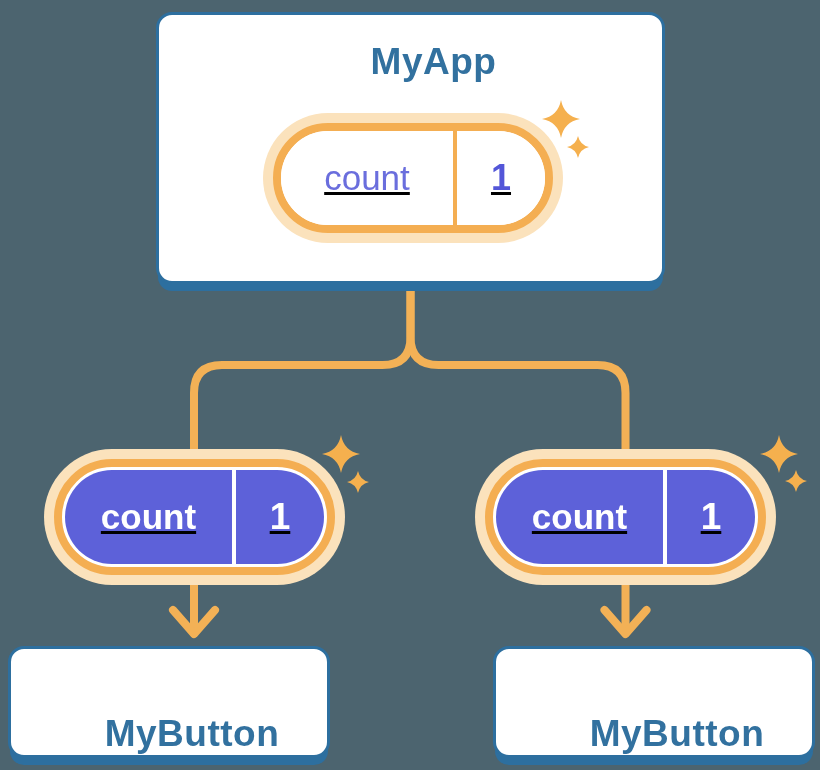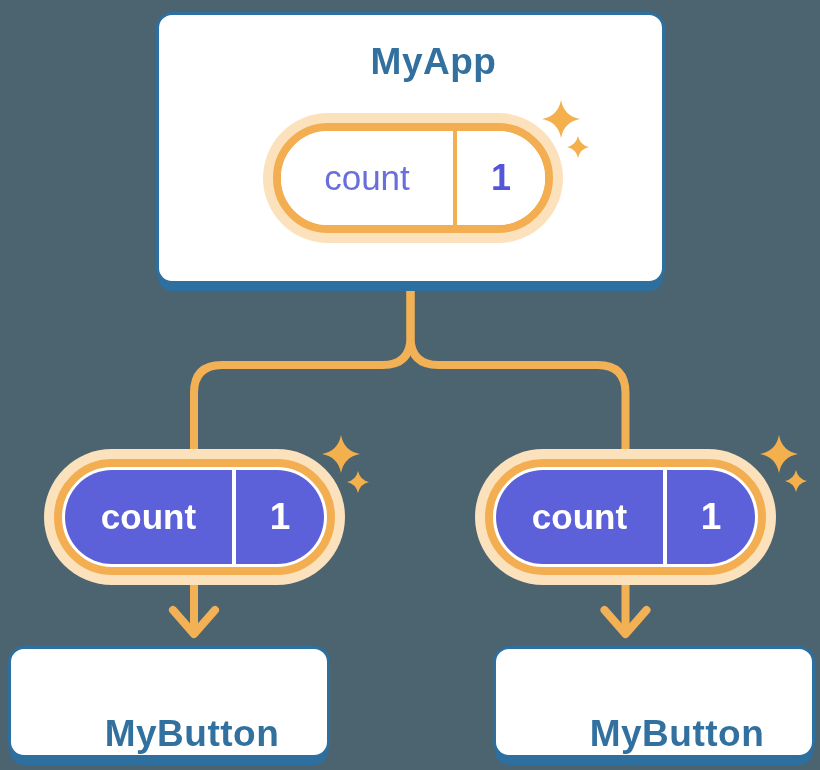--- a/index.html
+++ b/index.html
@@ -17,21 +17,21 @@
   .card-mybtn-right{left:493px;top:646px;width:322px;height:112px;}
 
   .card-title{color:#32719f;font-size:37px;font-weight:600;text-align:center;letter-spacing:.5px;margin-left:46px;}
   .card-myapp .card-title{margin-top:26px;}
 
   .pill{position:absolute;z-index:3;}
   .pill-state{left:263px;top:113px;width:300px;height:130px;}
   .pill-props-left{left:44px;top:449px;width:301px;height:136px;}
   .pill-props-right{left:475px;top:449px;width:301px;height:136px;}
 
-  .pill-glow{width:100%;height:100%;background:#fbe2bc;border-radius:999px;padding:10px;box-sizing:border-box;}
+  .pill-glow{width:100%;height:100%;background:#fbe2bc;border-radius:999px;padding:10px;box-sizing:border-box;text-decoration:underline;}
   .pill-ring{width:100%;height:100%;border:8px solid #f4ae52;border-radius:999px;background:#ffffff;
              box-sizing:border-box;display:flex;}
   .pill-light .pill-ring{padding:0;}
   .pill-purple .pill-ring{padding:3px;}
   .pill-fill{flex:1;display:flex;border-radius:999px;overflow:hidden;}
   .pill-light .pill-fill{background:#ffffff;}
   .pill-purple .pill-fill{background:#5d61d9;}
   .seg{display:flex;align-items:center;justify-content:center;}
   .seg-label{flex:1;}
   .seg-value{flex:0 0 88px;}

